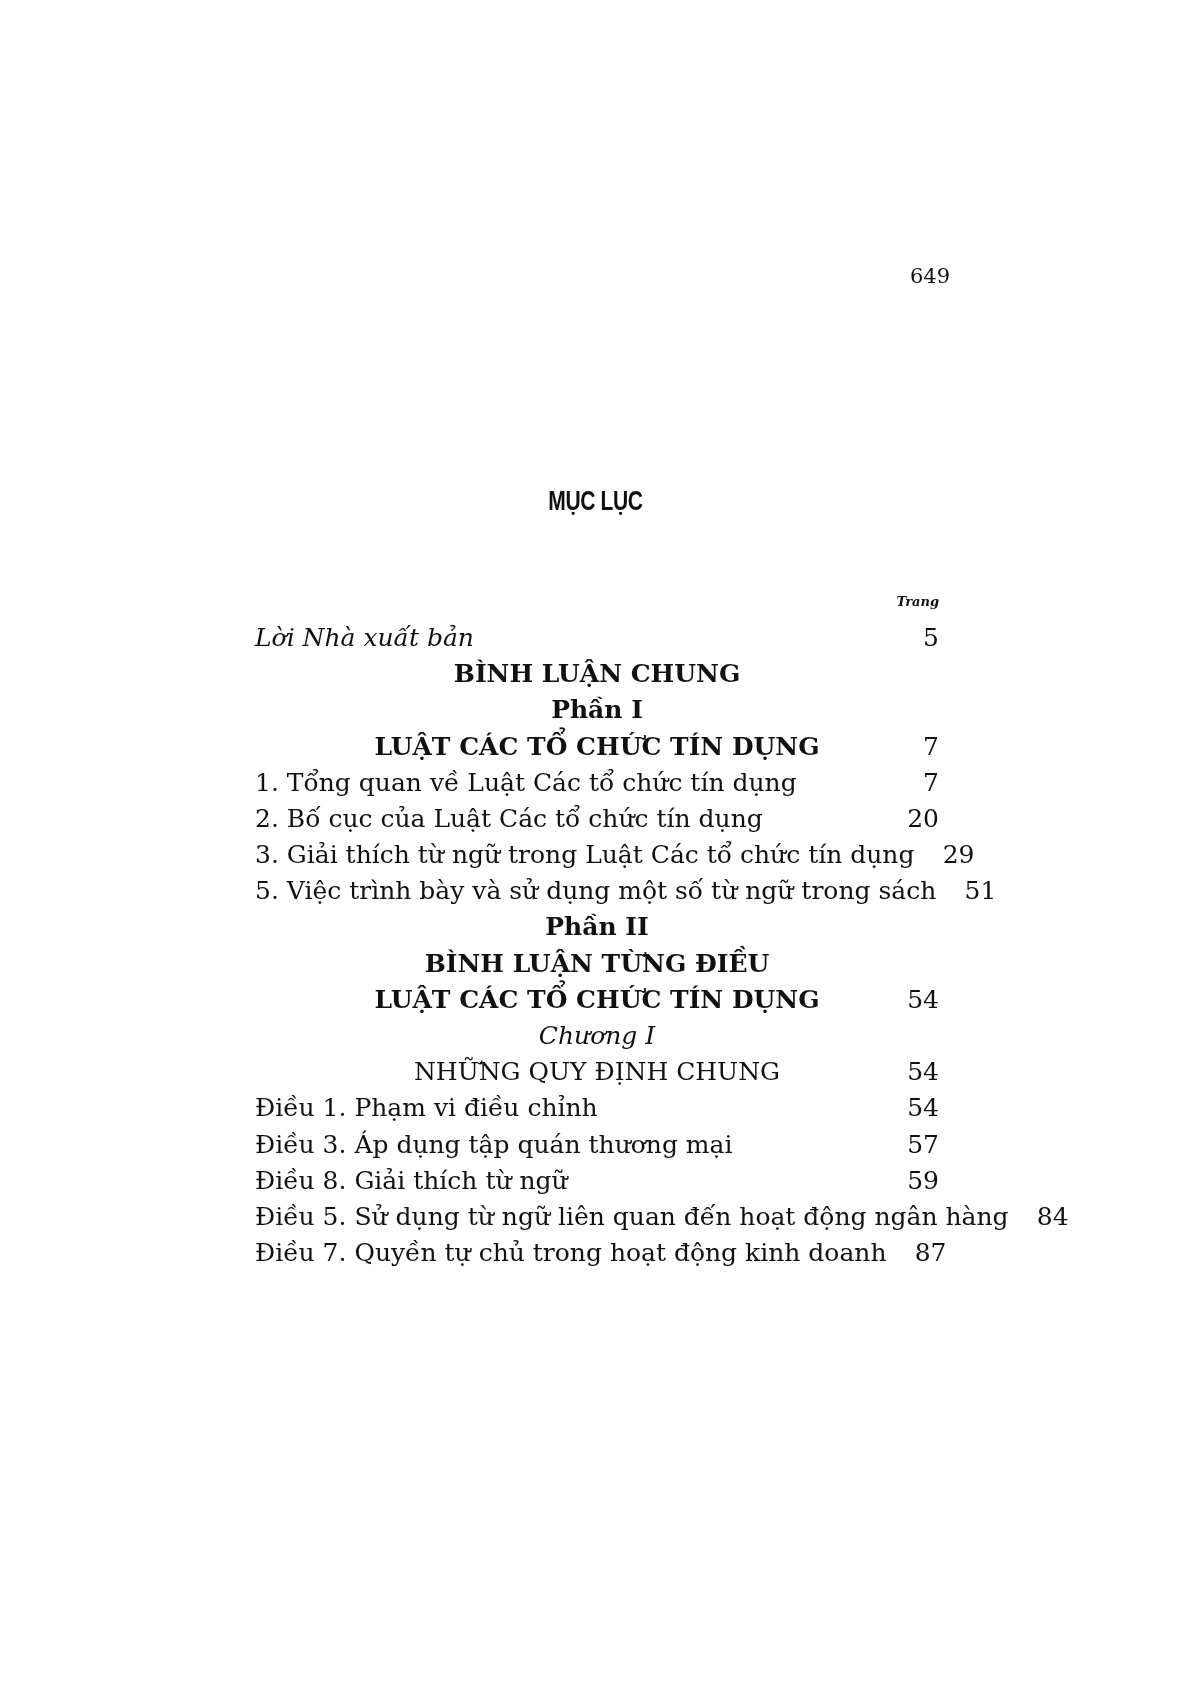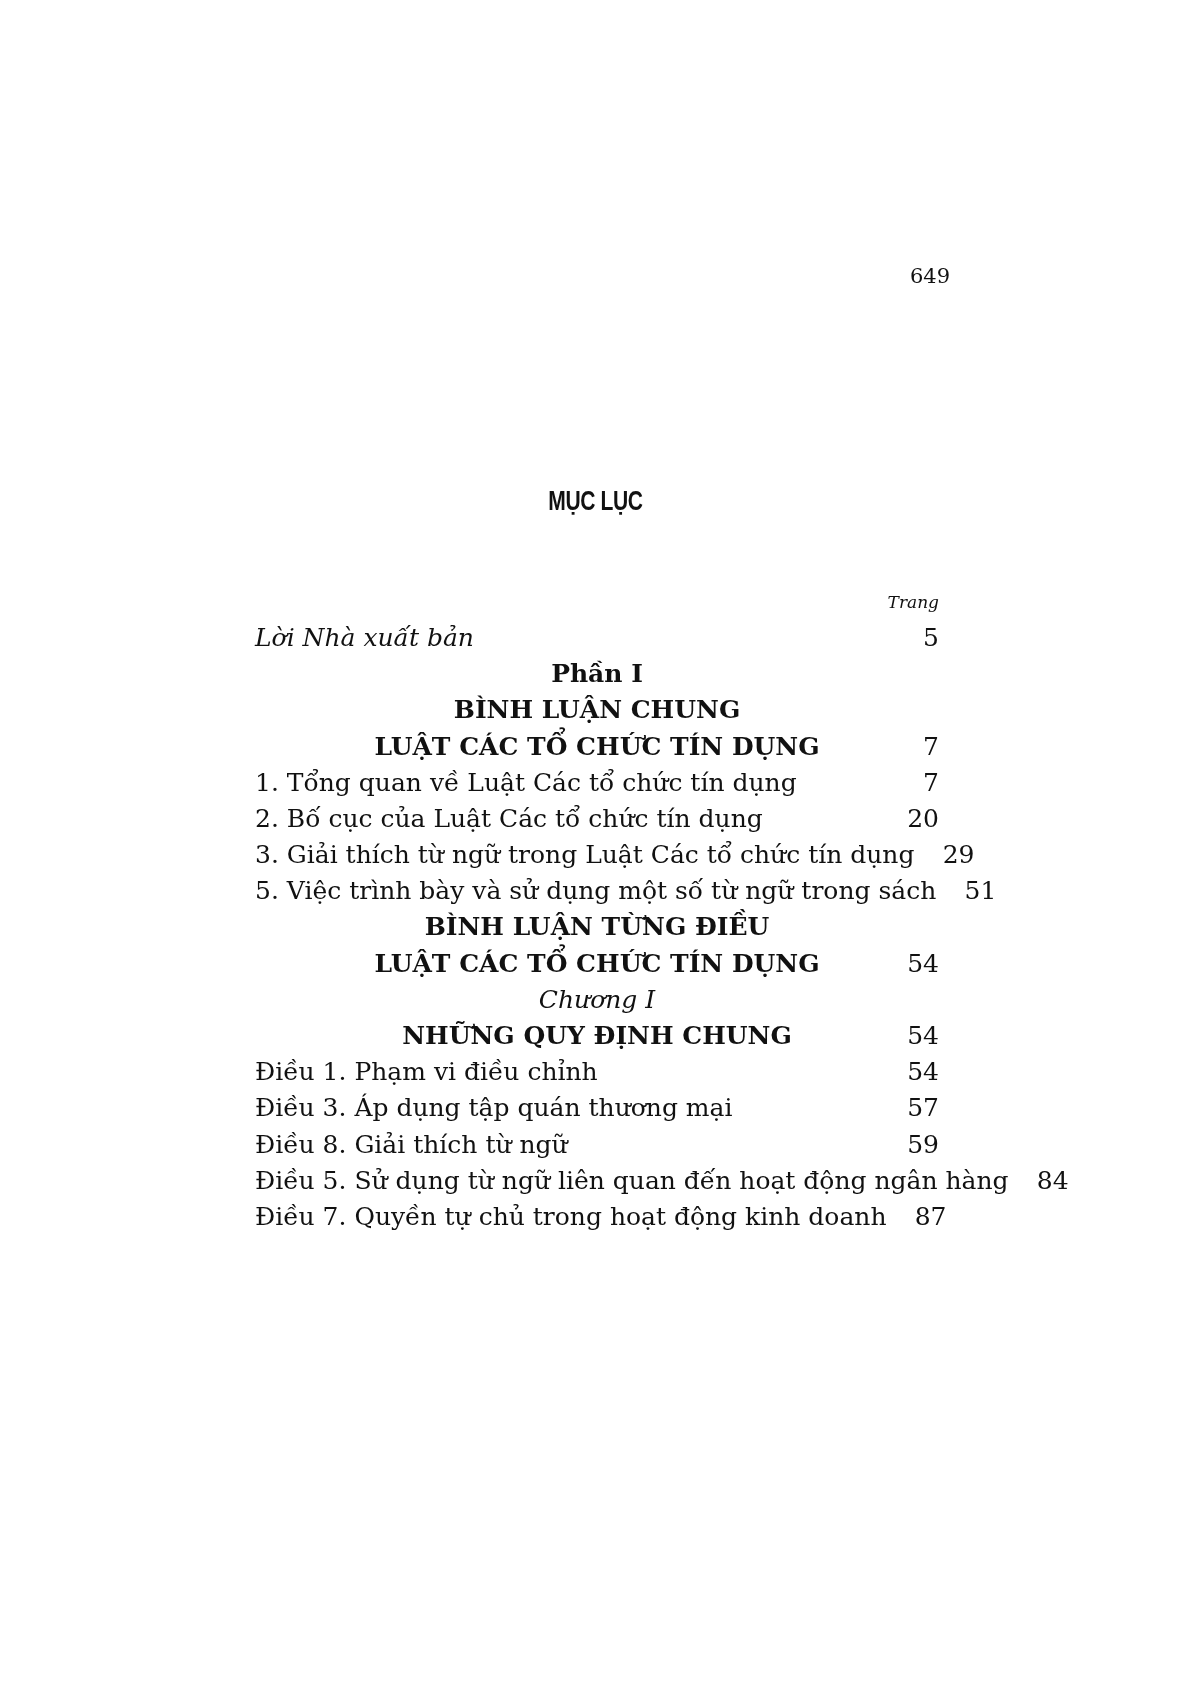--- a/index.html
+++ b/index.html
@@ -40,21 +40,22 @@
       position: absolute;
       top: 584px;
       left: 255px;
       width: 684px;
     }
     .toc-header {
       height: 36px;
       line-height: 36px;
       text-align: right;
       font-style: italic;
-      font-size: 17px;
+      font-size: 13px;
+      font-weight: bold;
     }
     .toc-row {
       display: flex;
       align-items: flex-end;
       height: 36.2px;
       line-height: 36.2px;
       font-size: 25px;
       white-space: nowrap;
     }
     .toc-row .label {
@@ -64,21 +65,21 @@
       flex: 0 0 60px;
       text-align: right;
     }
     .toc-row.bold .label {
       font-weight: 700;
     }
     .toc-row.italic .label {
       font-style: italic;
     }
     .toc-row.caps .label {
-      font-weight: 700;
+      font-weight: 400;
       margin-top: 16px;
     }
     .toc-row.center-with-page .label {
       text-align: center;
       padding-left: 60px;
     }
   </style>
 </head>
 <body>
 
@@ -88,26 +89,26 @@
 
 <div class="toc">
   <div class="toc-header">Trang</div>
 
   <div class="toc-row italic">
     <span class="label">Lời Nhà xuất bản</span>
     <span class="page">5</span>
   </div>
 
   <div class="toc-row bold center-with-page">
-    <span class="label">Phần I</span>
+    <span class="label">BÌNH LUẬN CHUNG</span>
     <span class="page"></span>
   </div>
 
   <div class="toc-row bold center-with-page">
-    <span class="label">BÌNH LUẬN CHUNG</span>
+    <span class="label">Phần I</span>
     <span class="page"></span>
   </div>
 
   <div class="toc-row bold center-with-page">
     <span class="label">LUẬT CÁC TỔ CHỨC TÍN DỤNG</span>
     <span class="page">7</span>
   </div>
 
   <div class="toc-row">
     <span class="label">1. Tổng quan về Luật Các tổ chức tín dụng</span>
@@ -123,20 +124,24 @@
     <span class="label">3. Giải thích từ ngữ trong Luật Các tổ chức tín dụng</span>
     <span class="page">29</span>
   </div>
 
 
   <div class="toc-row">
     <span class="label">5. Việc trình bày và sử dụng một số từ ngữ trong sách</span>
     <span class="page">51</span>
   </div>
 
+  <div class="toc-row bold center-with-page">
+    <span class="label">Phần II</span>
+    <span class="page"></span>
+  </div>
 
   <div class="toc-row bold center-with-page">
     <span class="label">BÌNH LUẬN TỪNG ĐIỀU</span>
     <span class="page"></span>
   </div>
 
   <div class="toc-row bold center-with-page">
     <span class="label">LUẬT CÁC TỔ CHỨC TÍN DỤNG</span>
     <span class="page">54</span>
   </div>

